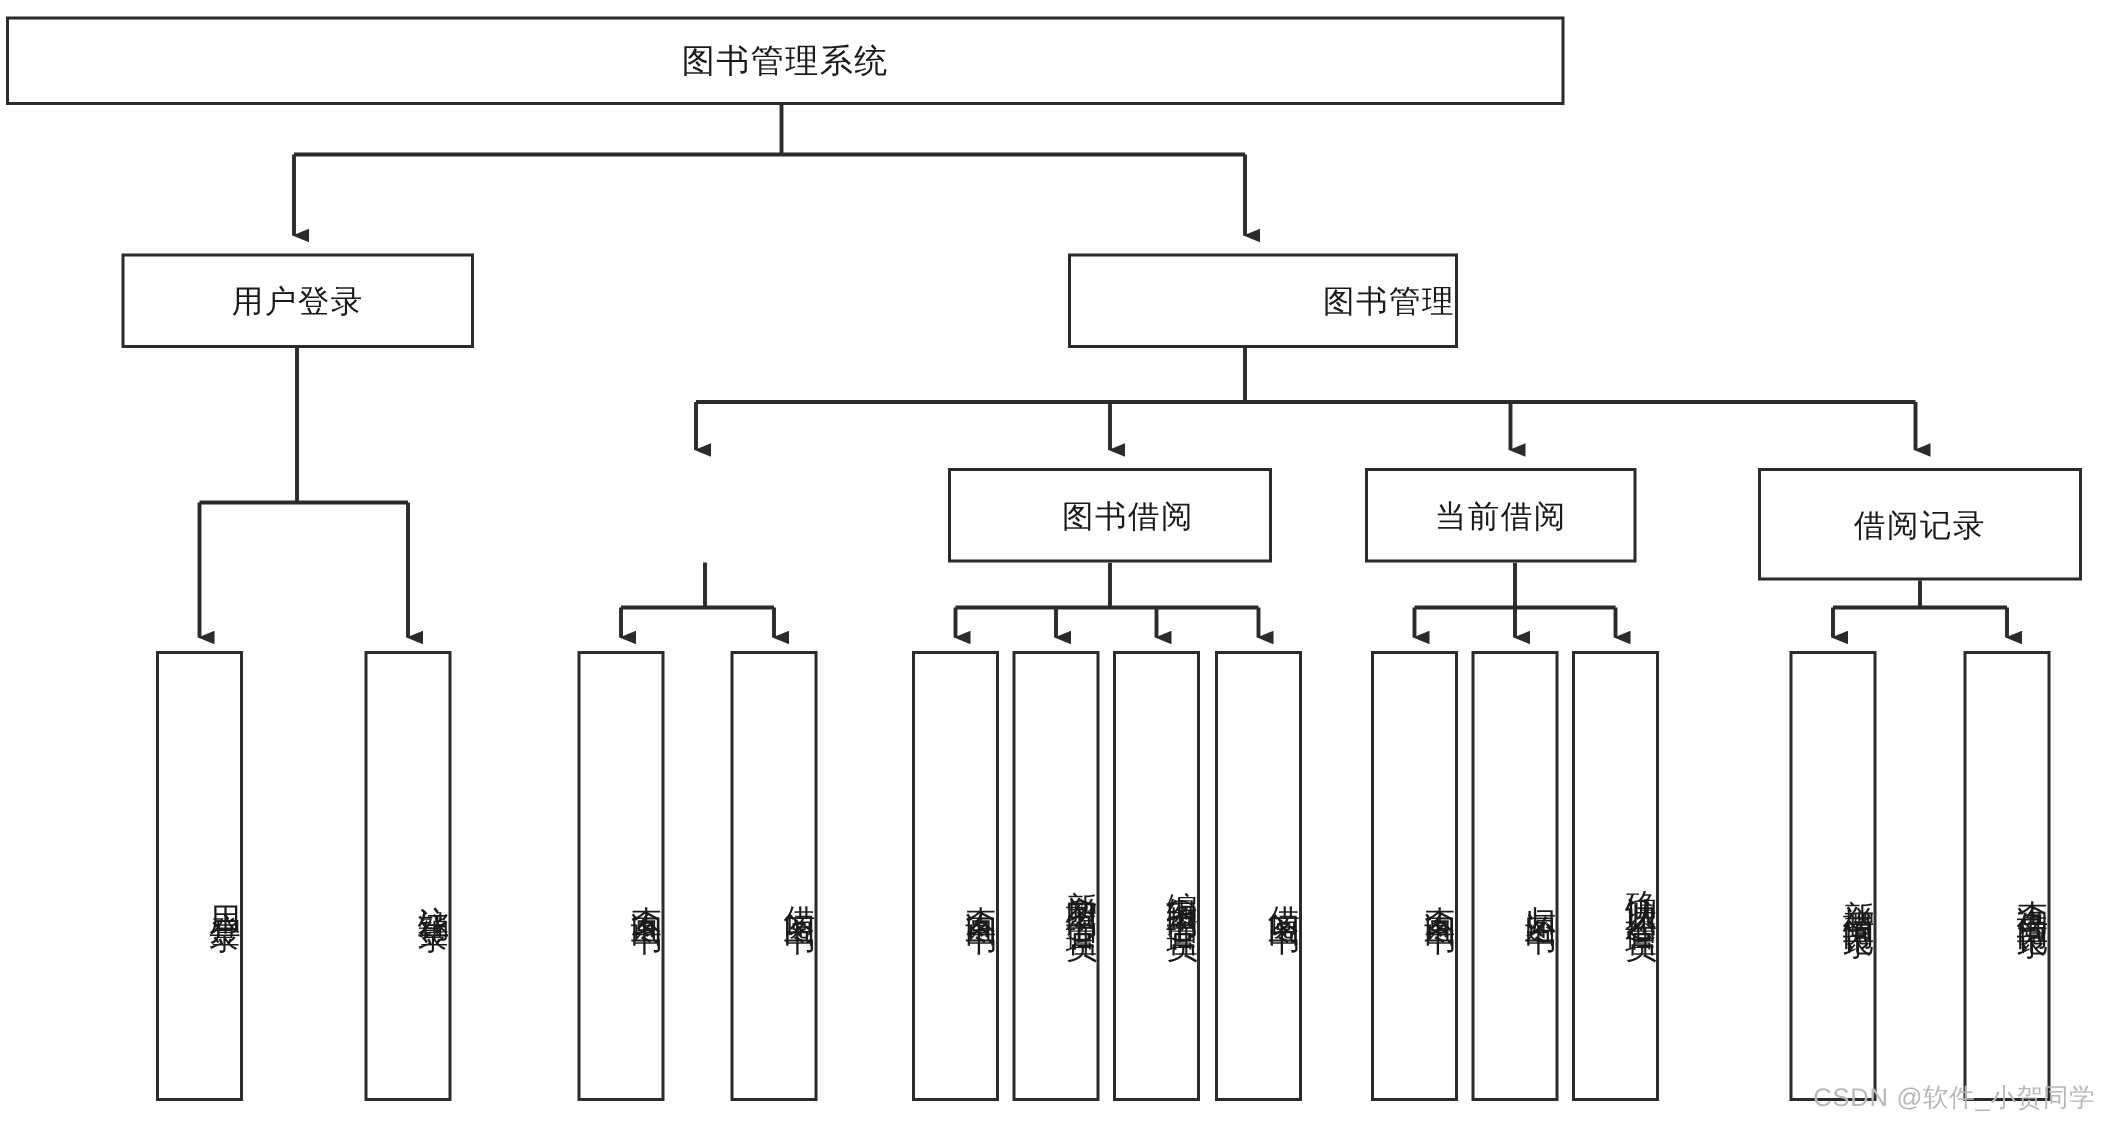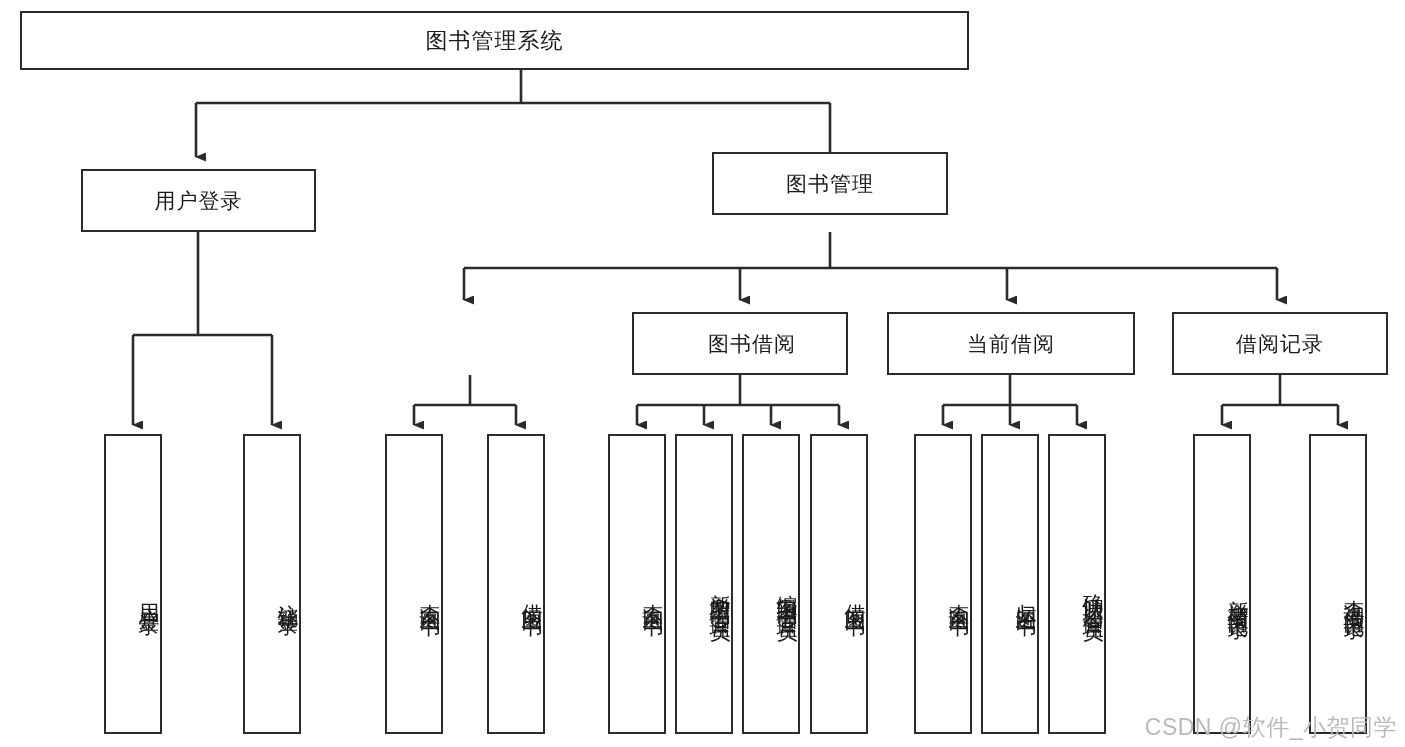--- a/index.html
+++ b/index.html
@@ -35,21 +35,21 @@
   }
   .node.leaf .vtxt{
     writing-mode:vertical-rl;
     text-orientation:upright;
     display:block;
     white-space:nowrap;
   }
   .watermark{
     position:absolute;
     right:8px;bottom:4px;
-    font-size:23px;
+    font-size:17px;
     color:#b9b9b9;
     letter-spacing:0.5px;
     white-space:nowrap;
   }
 </style>
 </head>
 <body>
 
 <div id="canvas">
 
@@ -96,38 +96,38 @@
       <path d="M1010,405 L1010,425" marker-end="url(#arw)"></path>
       <path d="M1077,405 L1077,425" marker-end="url(#arw)"></path>
 
       <path d="M1280,375 L1280,405"></path>
       <path d="M1222,405 L1338,405"></path>
       <path d="M1222,405 L1222,425" marker-end="url(#arw)"></path>
       <path d="M1338,405 L1338,425" marker-end="url(#arw)"></path>
     </g>
   </svg>
 
-  <div class="node h root" style="left:20px;top:11px;width:949px;height:59px;text-align:right;">
+  <div class="node h root" style="left:4px;top:11px;width:1039px;height:59px;text-align:right;">
     <span>图书管理系统</span>
   </div>
 
   <div class="node h" style="left:81px;top:169px;width:235px;height:63px;">
     <span>用户登录</span>
   </div>
-  <div class="node h" style="left:712px;top:152px;width:236px;height:63px;">
+  <div class="node h" style="left:712px;top:169px;width:260px;height:63px;justify-content:flex-end;">
     <span>图书管理</span>
   </div>
 
   <div class="node h" style="left:632px;top:312px;width:216px;height:63px;padding-left:24px;">
     <span>图书借阅</span>
   </div>
-  <div class="node h" style="left:887px;top:312px;width:248px;height:63px;">
+  <div class="node h" style="left:910px;top:312px;width:181px;height:63px;">
     <span>当前借阅</span>
   </div>
-  <div class="node h" style="left:1172px;top:312px;width:216px;height:63px;">
+  <div class="node h" style="left:1172px;top:312px;width:216px;height:75px;">
     <span>借阅记录</span>
   </div>
 
   <div class="node leaf" style="left:104px;top:434px;width:58px;height:300px;">
     <span class="vtxt">用户登录</span>
   </div>
   <div class="node leaf" style="left:243px;top:434px;width:58px;height:300px;">
     <span class="vtxt">注销登录</span>
   </div>
 

